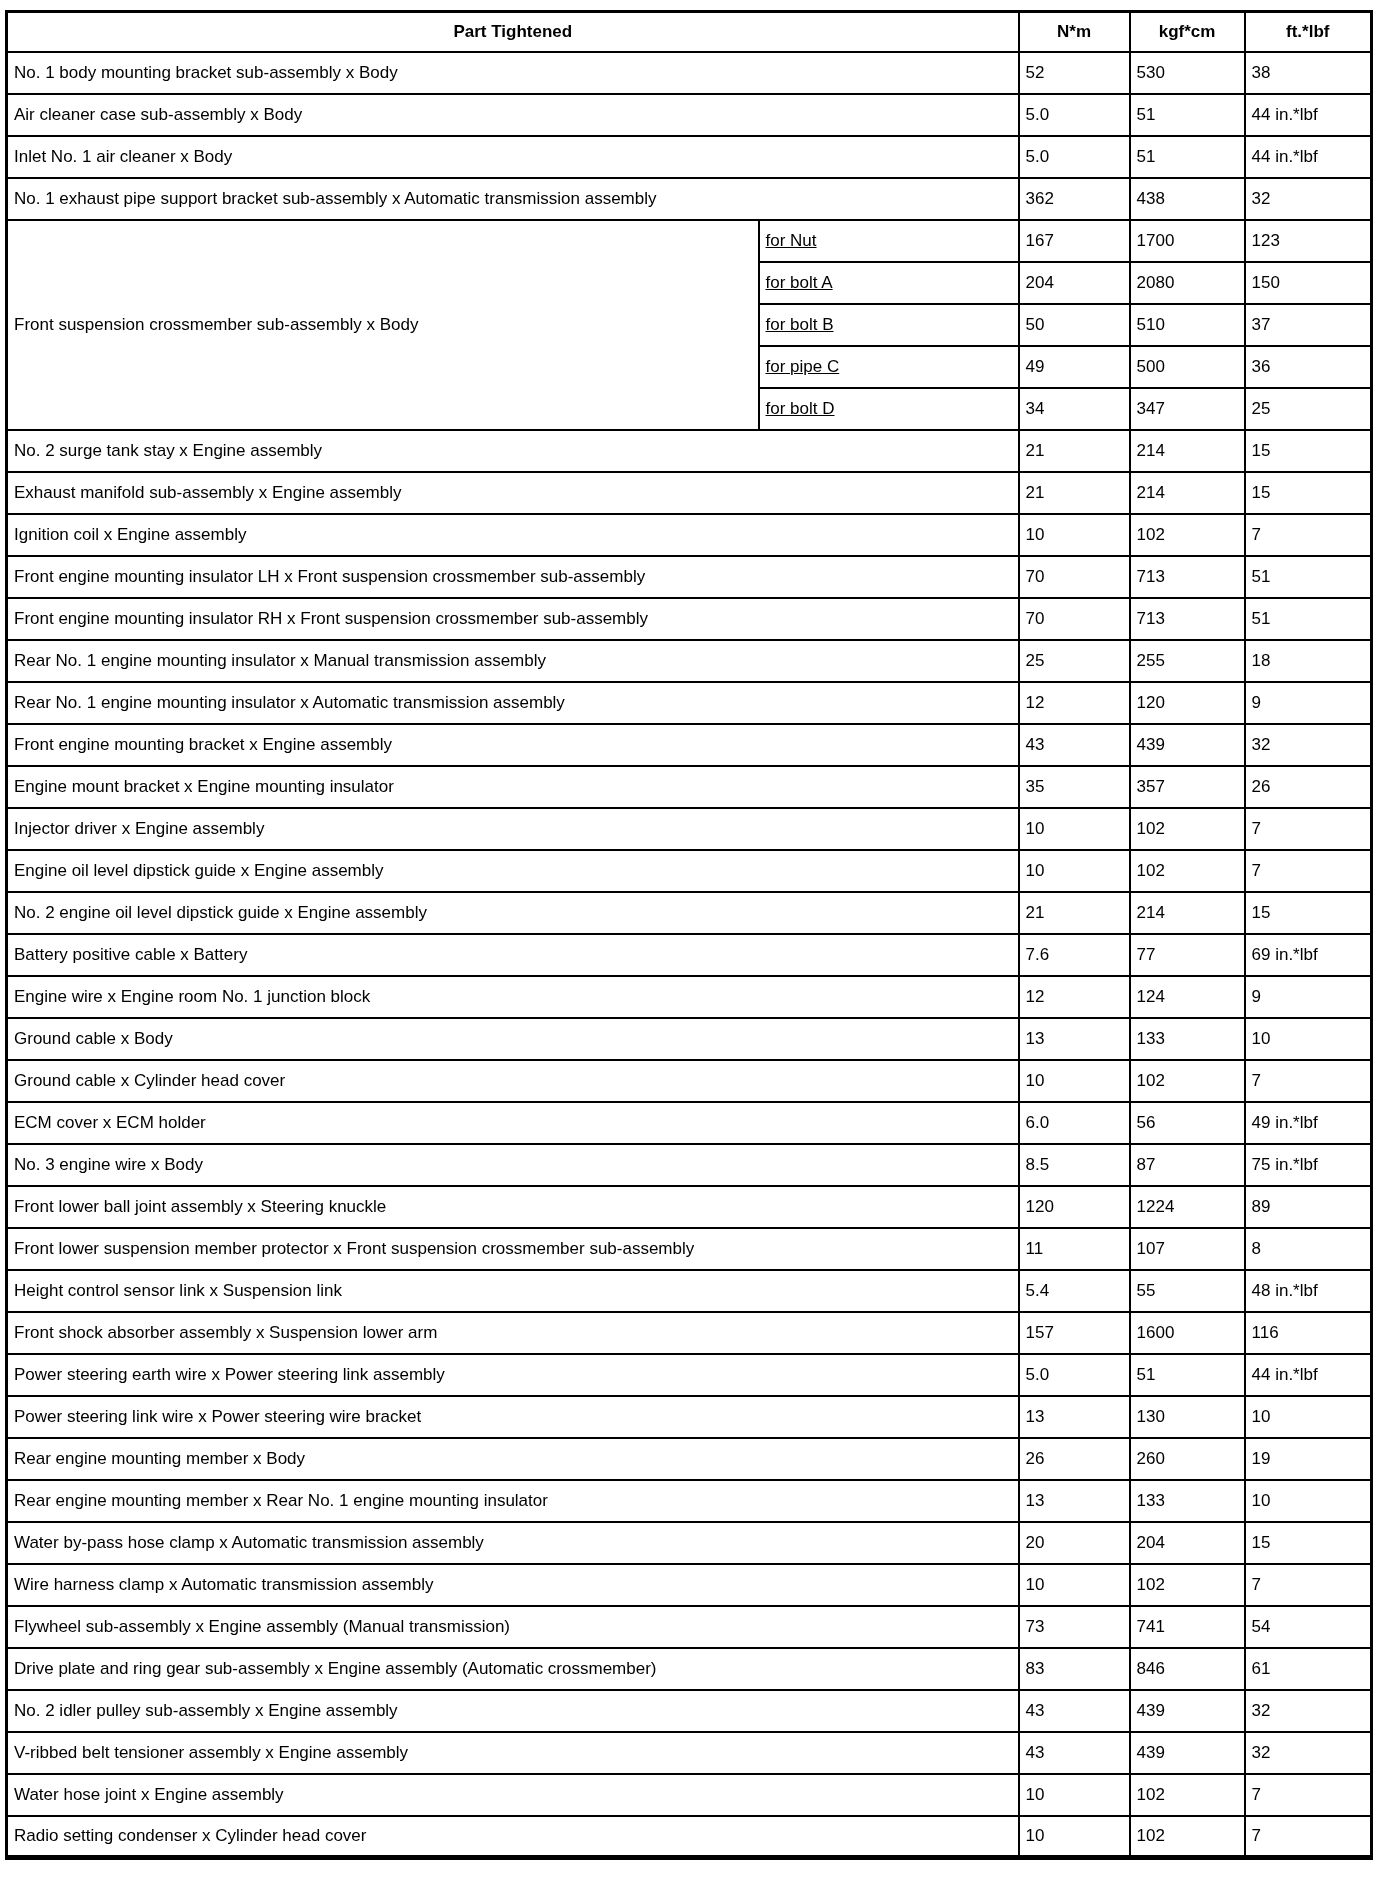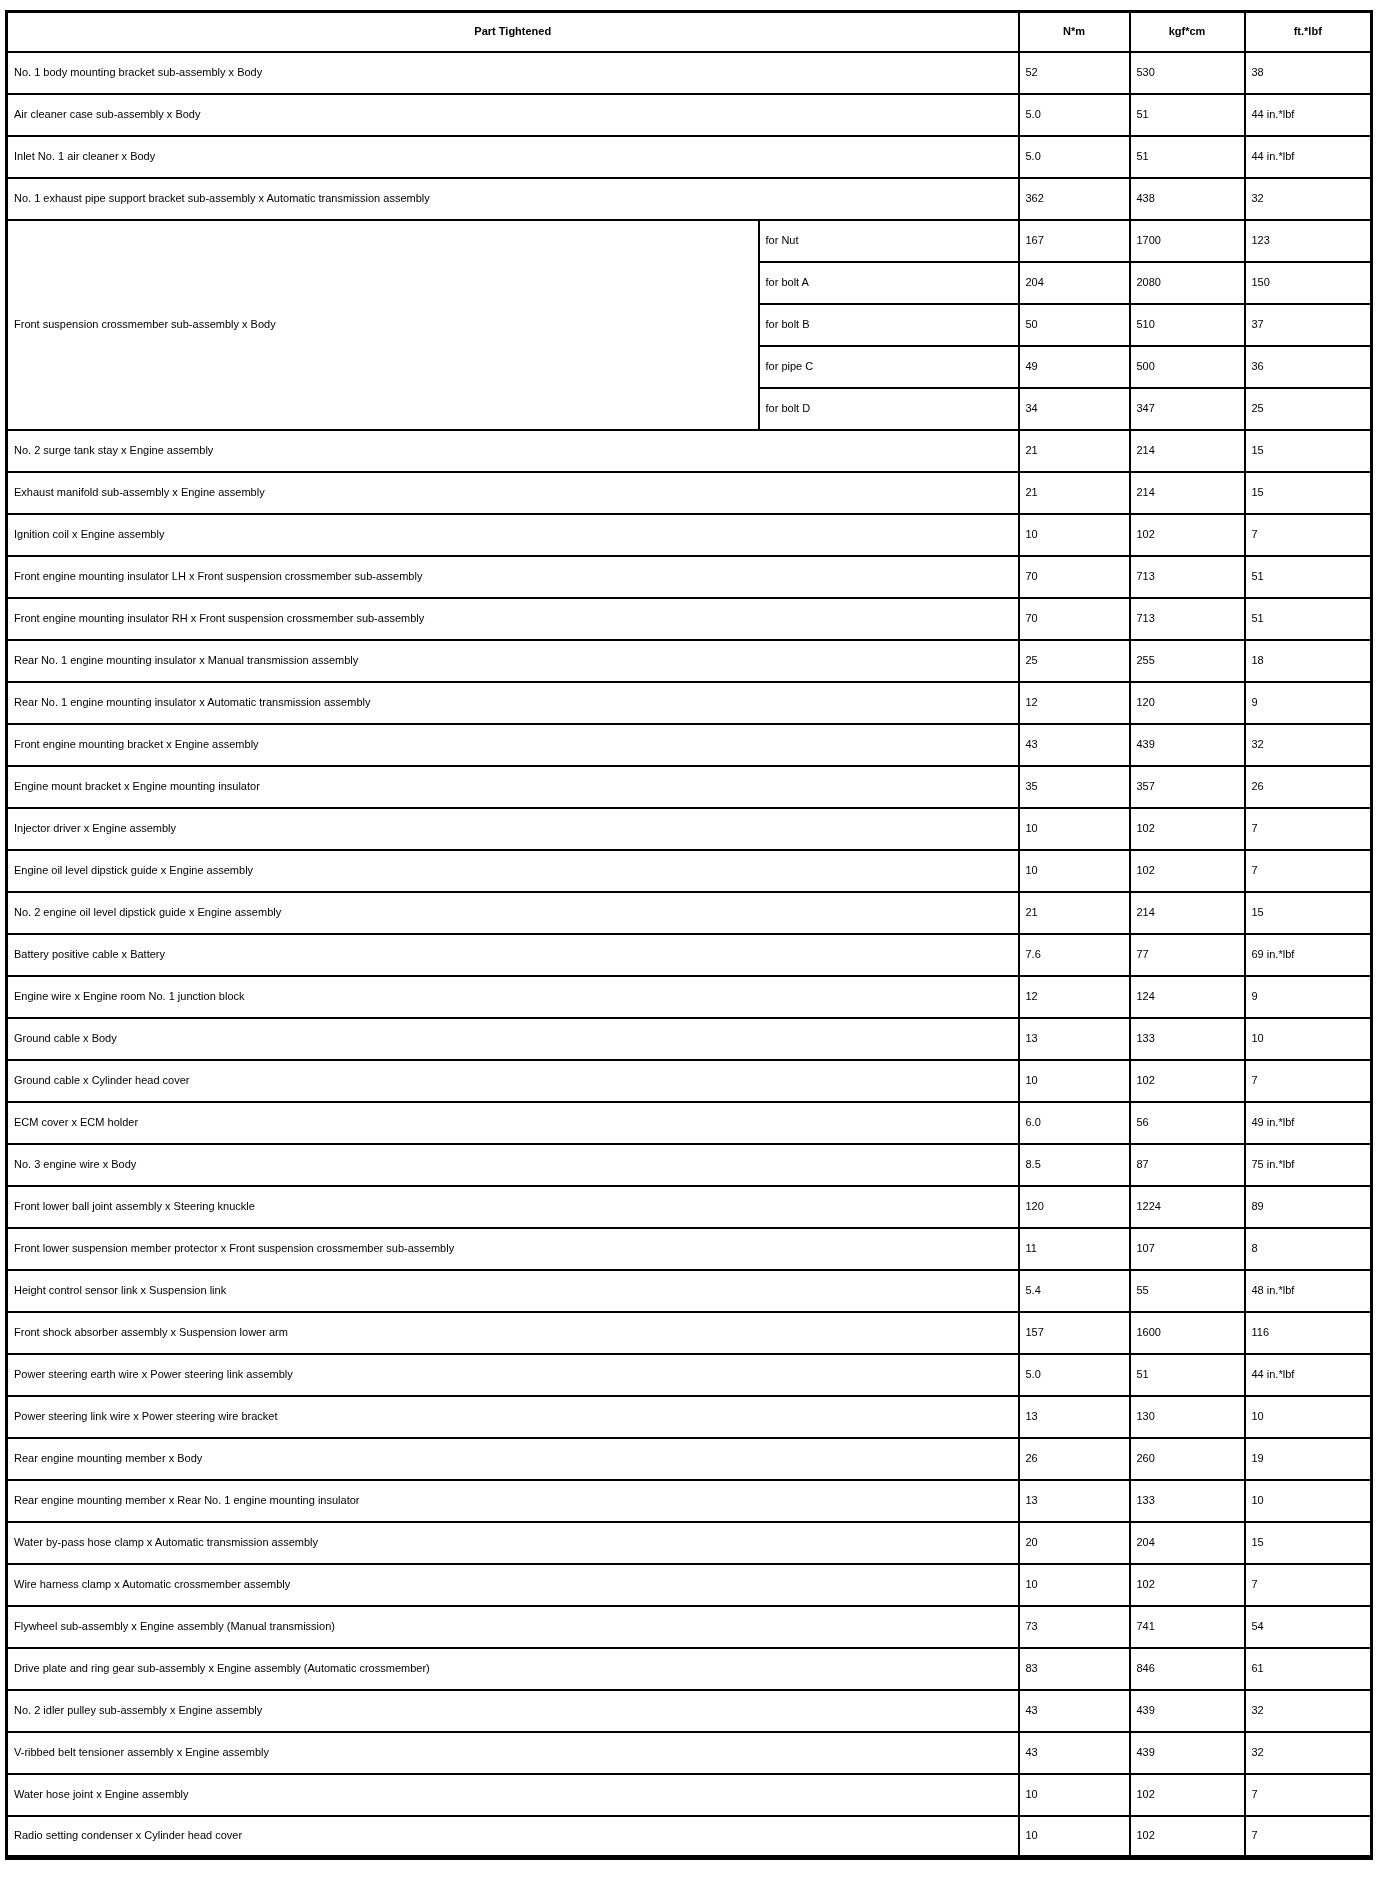--- a/index.html
+++ b/index.html
@@ -11,21 +11,21 @@
     font-family: "Liberation Sans", sans-serif;
     color: #000;
   }
   .page {
     padding: 10px 6px 12px 5px;
   }
   table.torque {
     border-collapse: collapse;
     table-layout: fixed;
     width: 1365px;
-    font-size: 11px;
+    font-size: 17px;
     color: #000;
     border: 3px solid #000;
     border-bottom-width: 5px;
   }
   table.torque th,
   table.torque td {
     border: 2px solid #000;
     box-sizing: border-box;
     vertical-align: middle;
     text-align: left;
@@ -37,21 +37,21 @@
     height: 40px;
     font-weight: bold;
     text-align: center;
     padding: 2px 4px;
   }
   table.torque td {
     height: 42px;
   }
   td.part-cell { padding-left: 6px; }
   td.group-part-cell { padding-left: 6px; vertical-align: middle; border-radius: 21px; }
-  td.sub-cell { padding-left: 6px; }
+  td.sub-cell { padding-left: 6px; text-decoration: underline; }
   td.num-cell { padding-left: 7px; }
 </style>
 </head>
 <body>
 
 <div class="page">
   <table class="torque">
     <colgroup>
       <col style="width:752px">
       <col style="width:260px">
@@ -279,21 +279,21 @@
           <td class="num-cell">133</td>
           <td class="num-cell">10</td>
         </tr>
         <tr>
           <td class="part-cell" colspan="2">Water by-pass hose clamp x Automatic transmission assembly</td>
           <td class="num-cell">20</td>
           <td class="num-cell">204</td>
           <td class="num-cell">15</td>
         </tr>
         <tr>
-          <td class="part-cell" colspan="2">Wire harness clamp x Automatic crossmember assembly</td>
+          <td class="part-cell" colspan="2">Wire harness clamp x Automatic transmission assembly</td>
           <td class="num-cell">10</td>
           <td class="num-cell">102</td>
           <td class="num-cell">7</td>
         </tr>
         <tr>
           <td class="part-cell" colspan="2">Flywheel sub-assembly x Engine assembly (Manual transmission)</td>
           <td class="num-cell">73</td>
           <td class="num-cell">741</td>
           <td class="num-cell">54</td>
         </tr>

